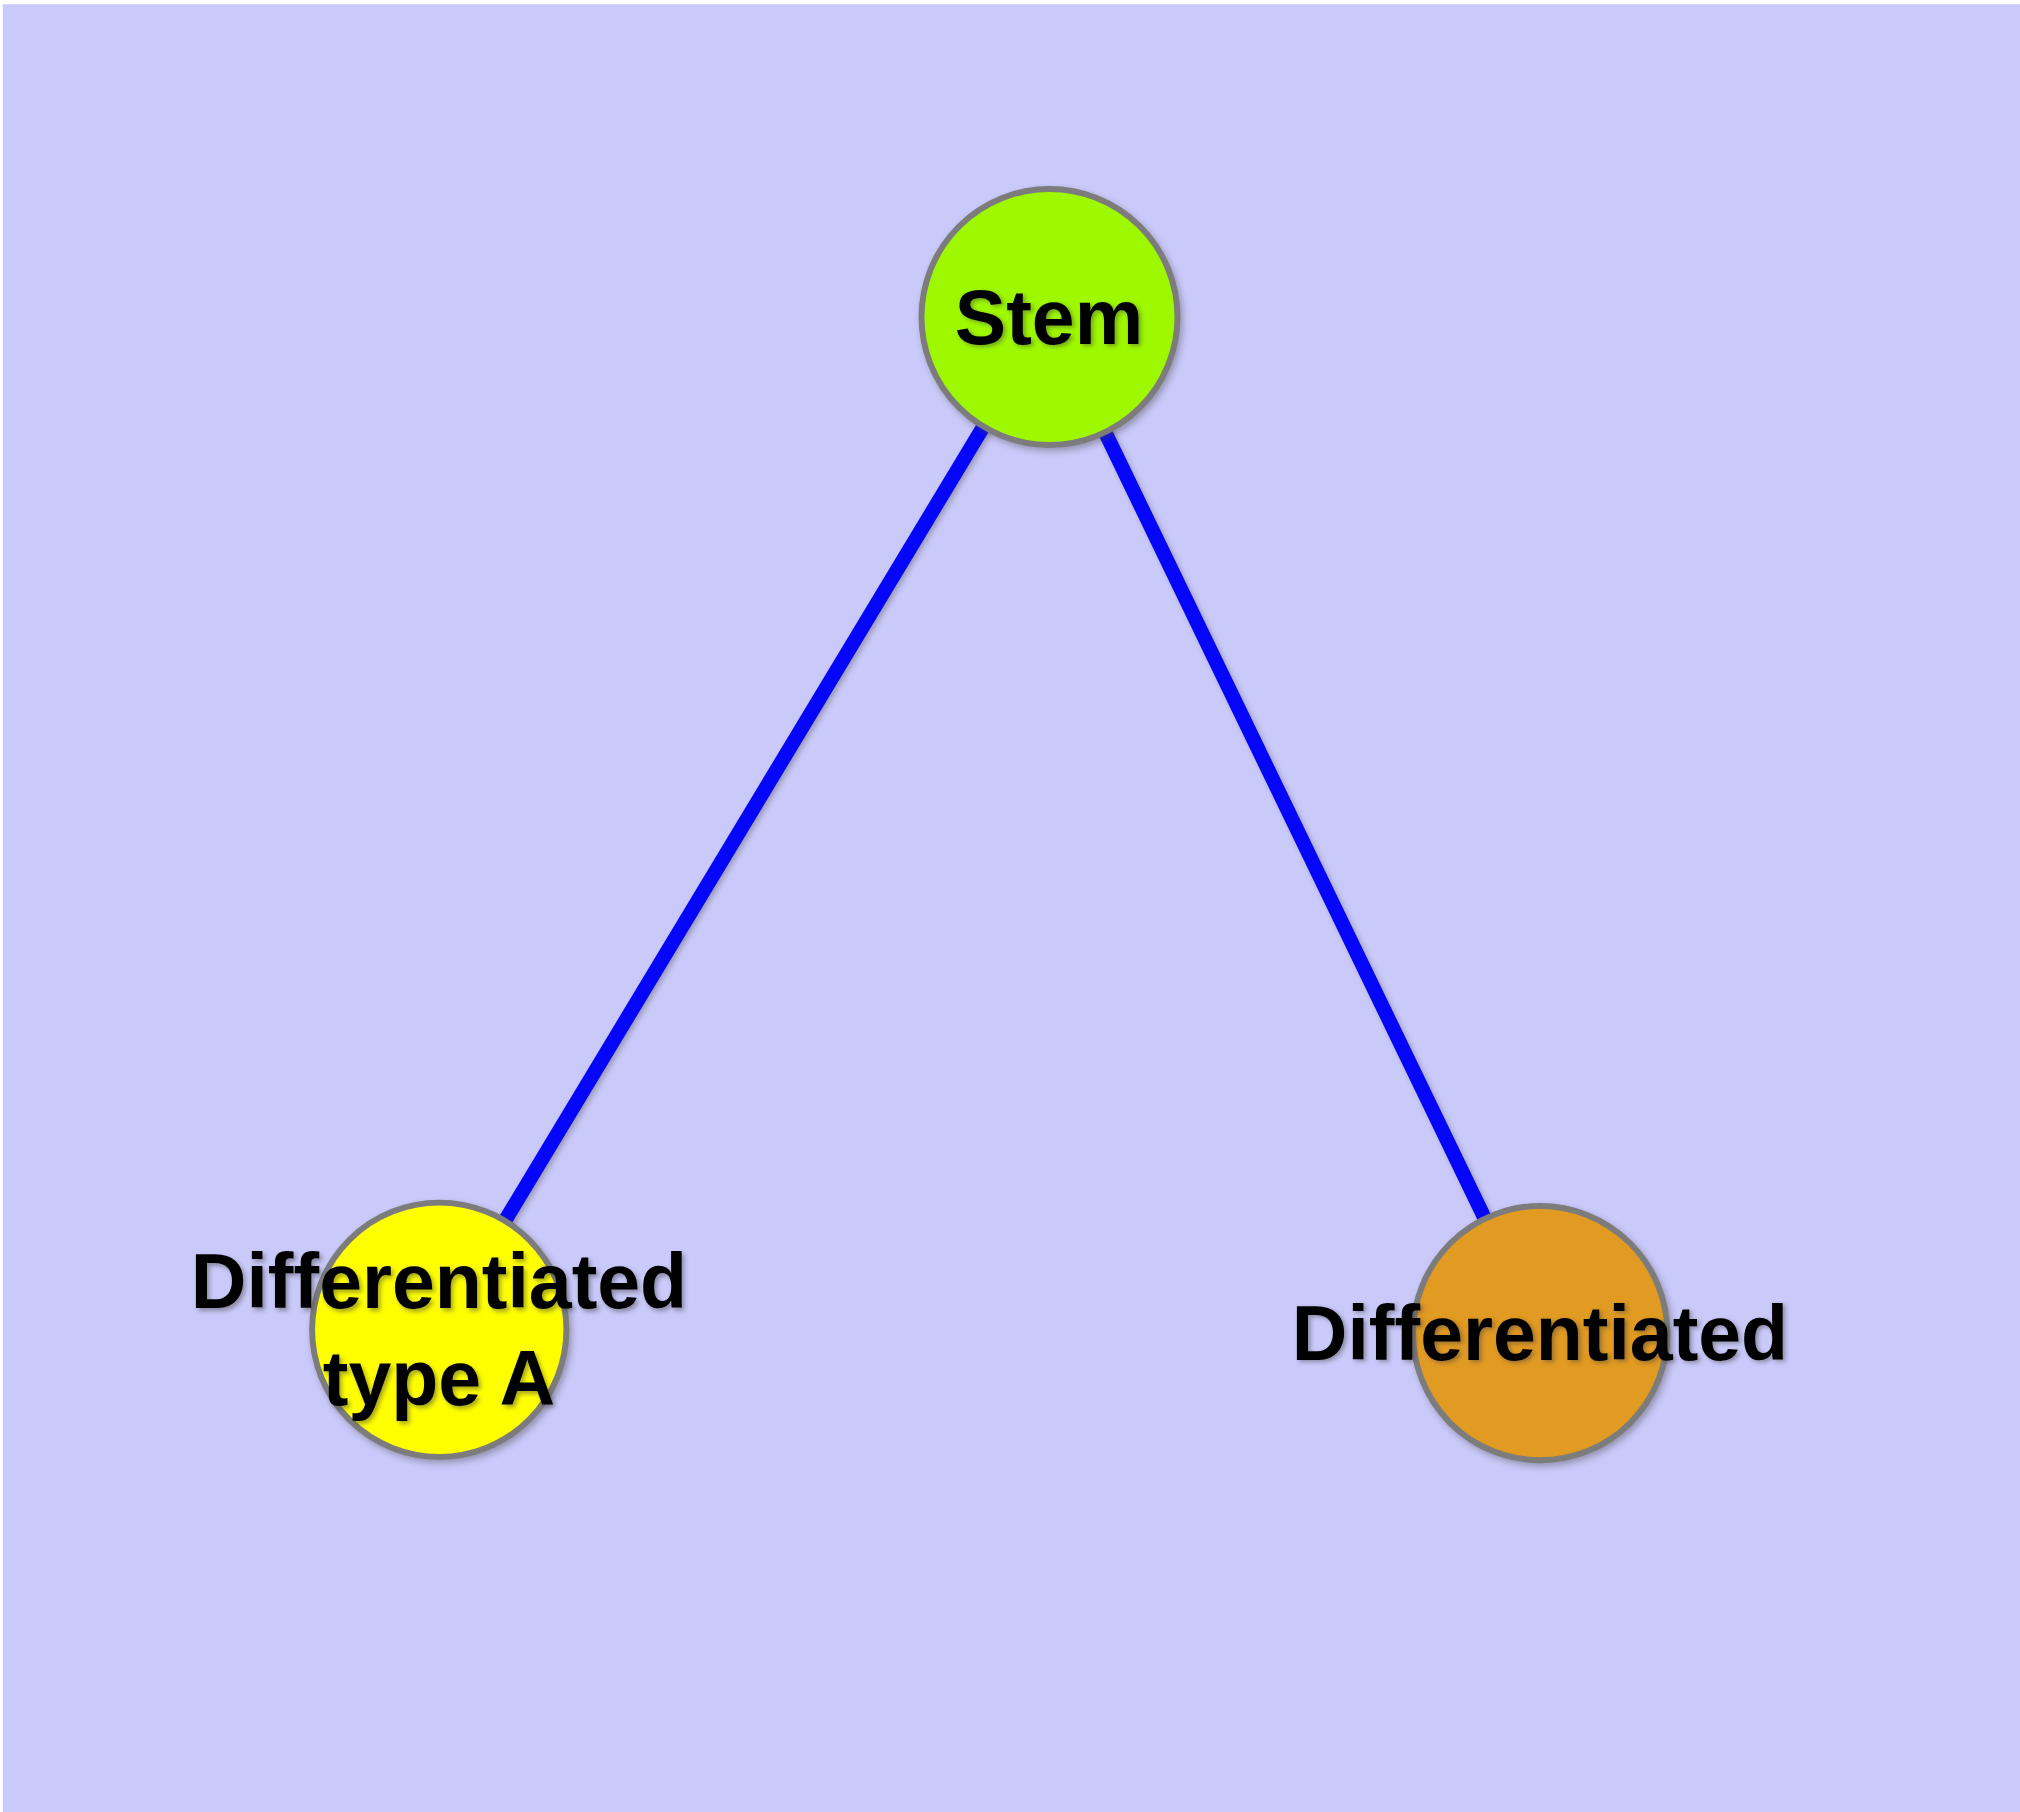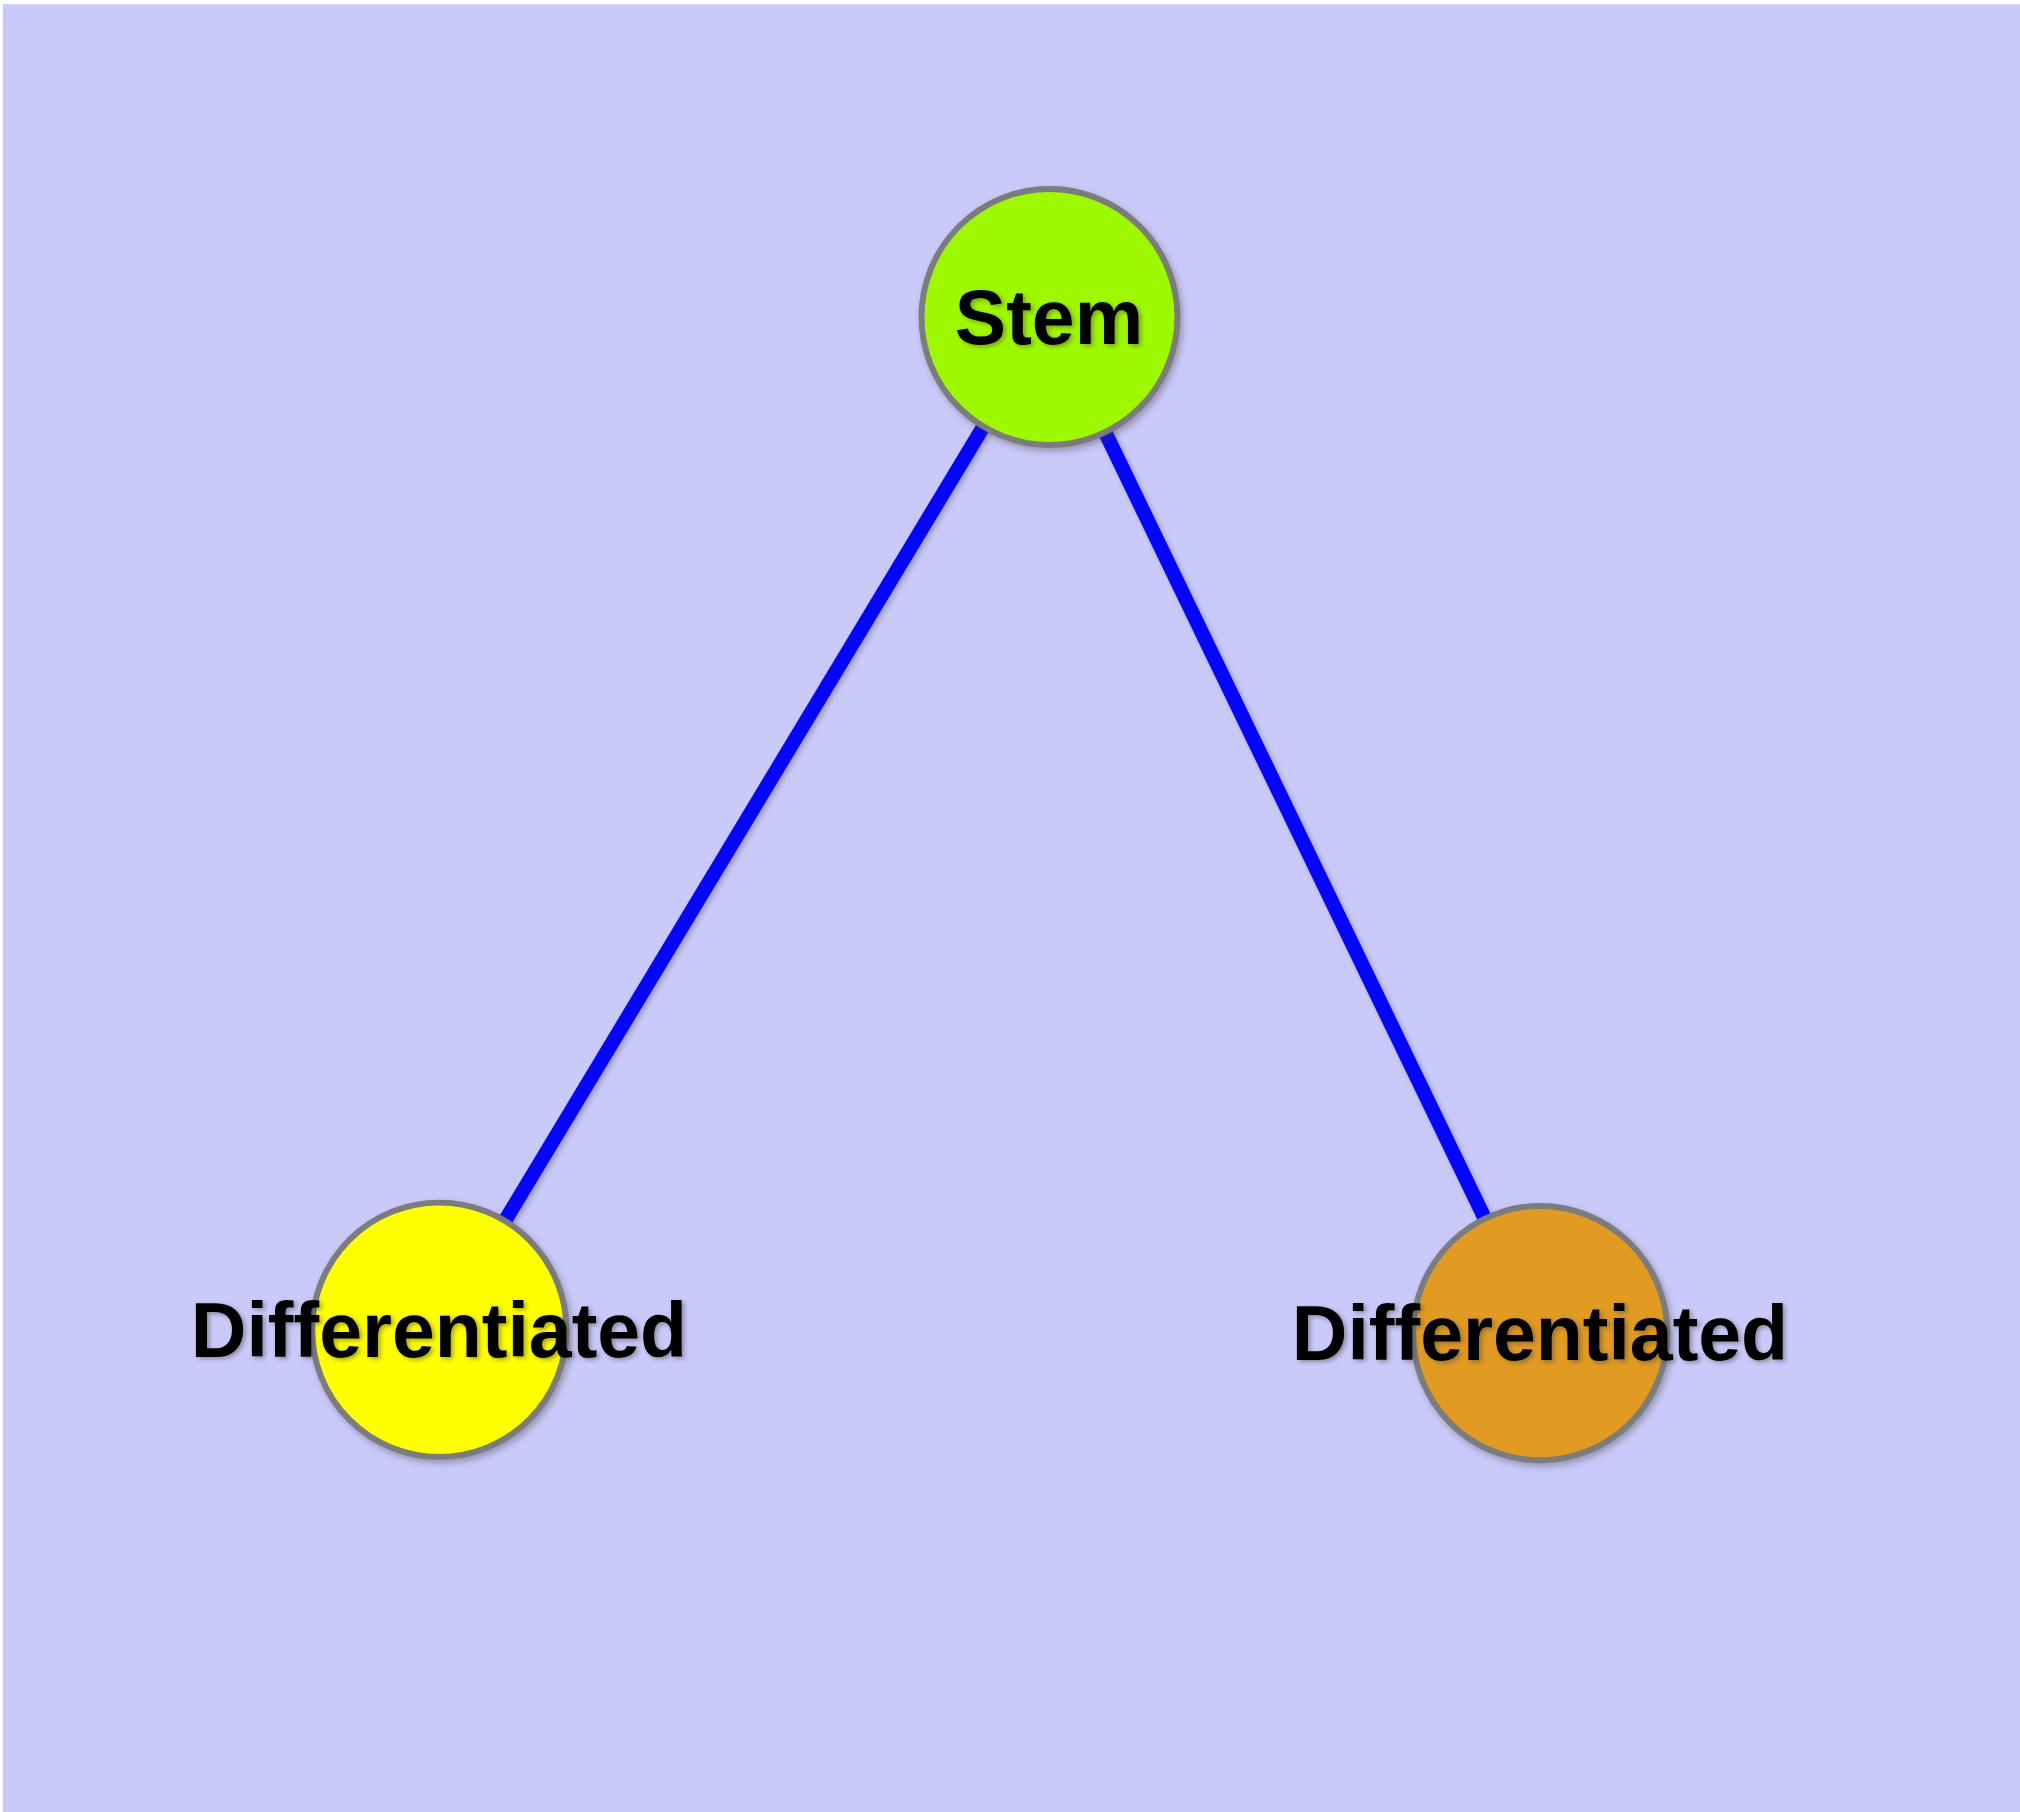--- a/index.html
+++ b/index.html
@@ -62,19 +62,20 @@
       <circle class="node" cx="1817" cy="1573" r="150" fill="#E19A22" stroke="#7C7C7C" stroke-width="7"></circle>
     </g>
   </svg>
 
   <div class="node-label" style="left: 1049px; top: 317px; color: rgb(0, 0, 0);">
     <span class="lline">Stem</span>
   </div>
 
   <div class="node-label" style="left: 439px; top: 1330px; color: rgb(0, 0, 0);">
     <span class="lline">Differentiated</span>
+    <span class="lline">type A</span>
   </div>
 
   <div class="node-label" style="left: 1540px; top: 1333px; color: rgb(0, 0, 0);">
     <span class="lline">Differentiated</span>
   </div>
 </div>
 
 
 </body></html>

